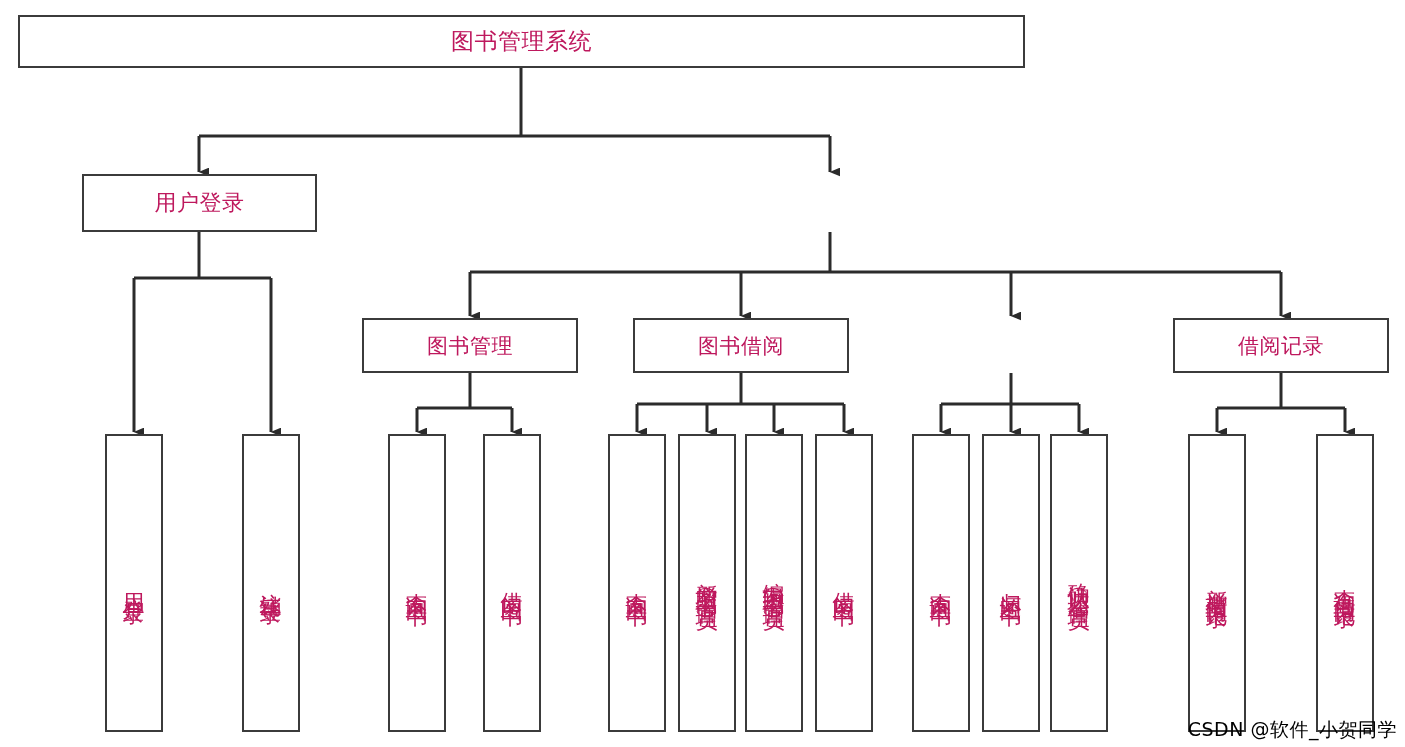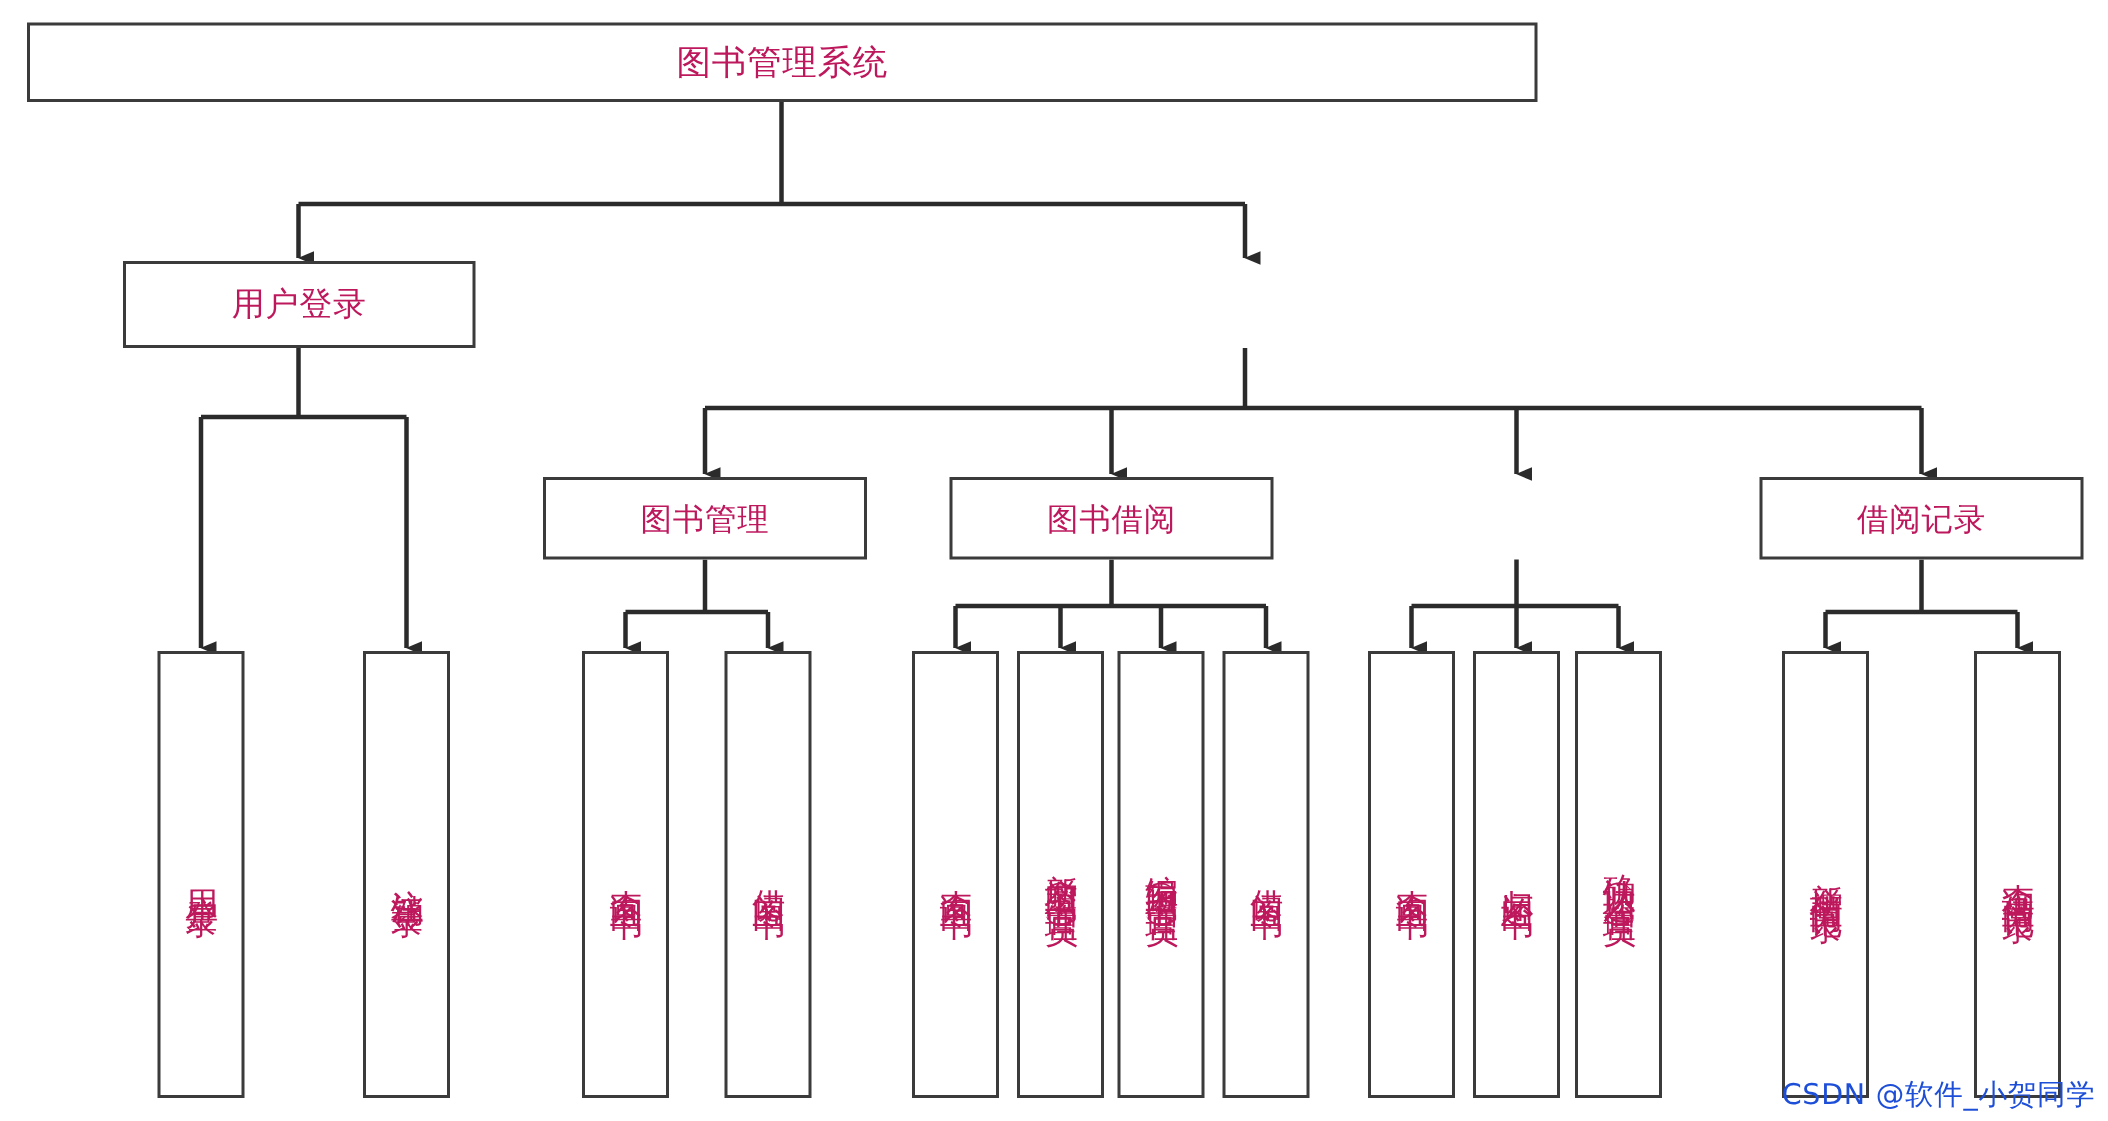--- a/index.html
+++ b/index.html
@@ -66,21 +66,21 @@
     height: 100%;
     display: flex;
     align-items: center;
     justify-content: center;
   }
   .watermark {
     position: absolute;
     right: 8px;
     bottom: 4px;
     font-size: 19px;
-    color: #1d4ed8;
+    color: #000000;
     white-space: nowrap;
     font-family: "DejaVu Sans", "Liberation Sans", sans-serif;
     letter-spacing: 0.5px;
   }
 </style>
 </head>
 <body>
 
 <div id="canvas">
 

